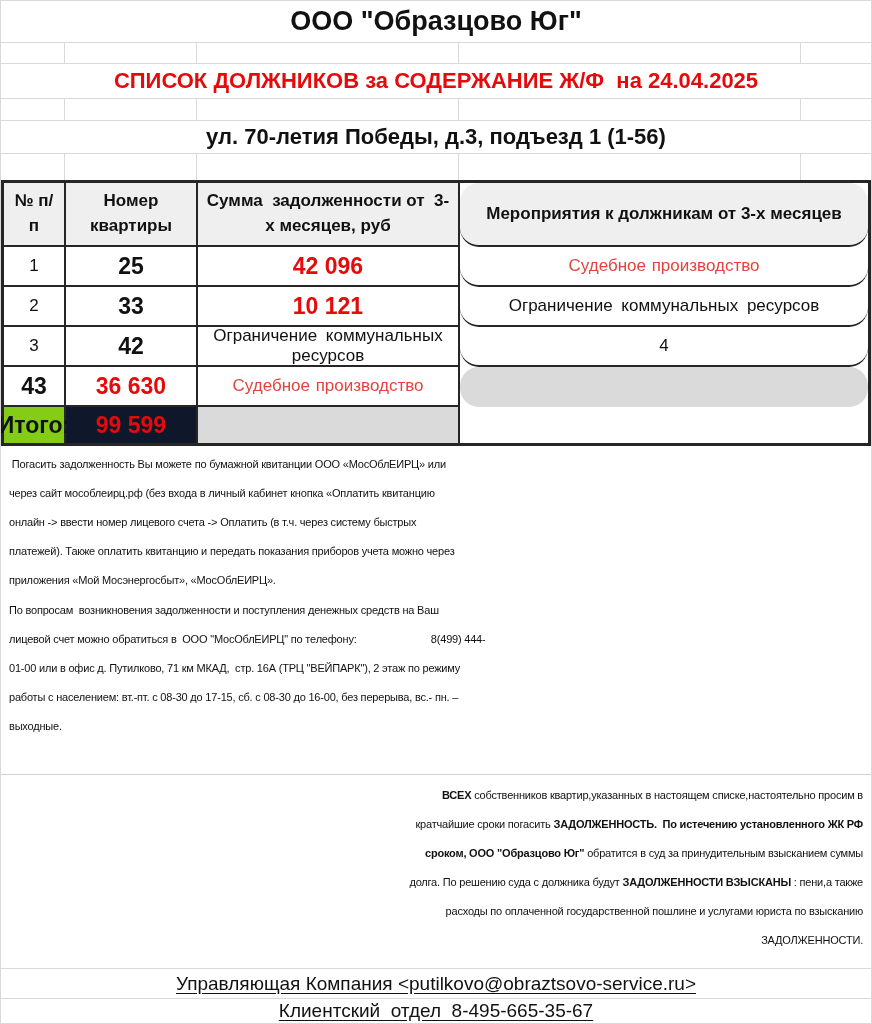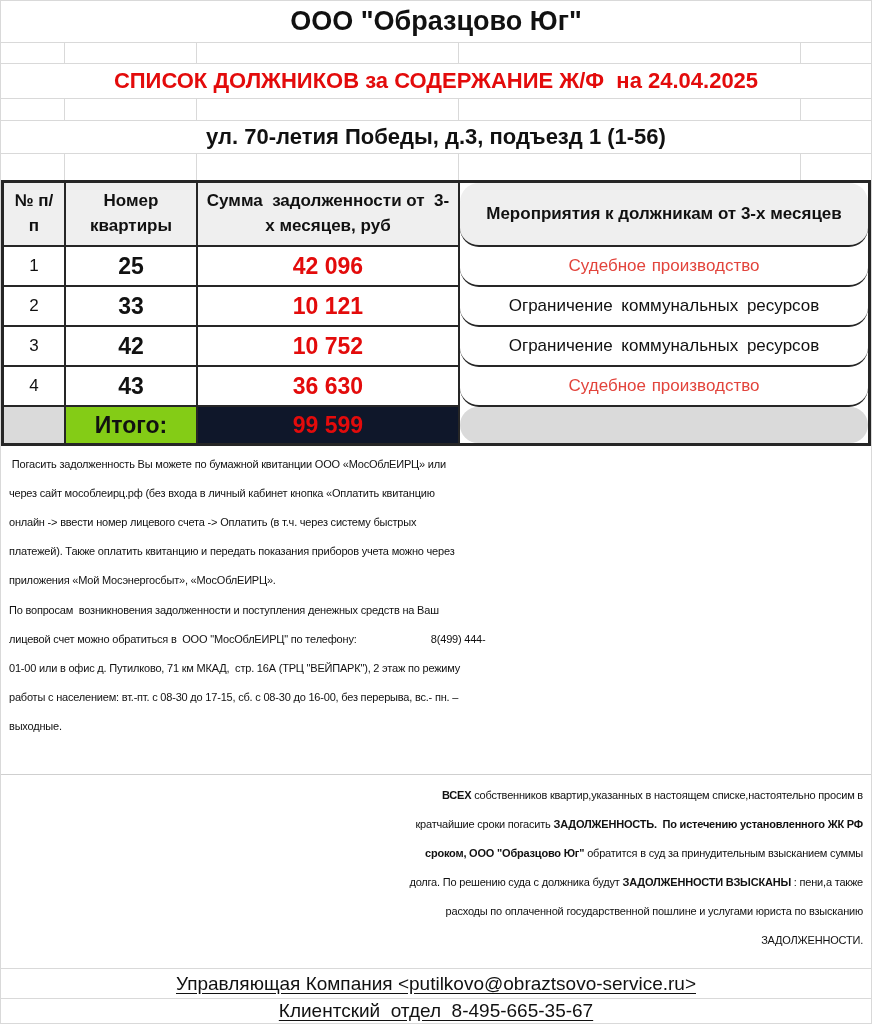--- a/index.html
+++ b/index.html
@@ -99,21 +99,20 @@
   <div class="cell c-num">1</div>
       <div class="cell c-apt">25</div>
       <div class="cell c-amt">42 096</div>
       <div class="cell c-act red">Судебное производство</div>
       <div class="cell c-num">2</div>
       <div class="cell c-apt">33</div>
       <div class="cell c-amt">10 121</div>
       <div class="cell c-act">Ограничение коммунальных ресурсов</div>
       <div class="cell c-num">3</div>
       <div class="cell c-apt">42</div>
-      <div class="cell c-amt">10 752</div>
       <div class="cell c-act">Ограничение коммунальных ресурсов</div>
       <div class="cell c-num">4</div>
       <div class="cell c-apt">43</div>
       <div class="cell c-amt">36 630</div>
       <div class="cell c-act red">Судебное производство</div>
       <div class="cell c-num trow-total" style="background: rgb(218, 218, 218); border-bottom: none;"></div>
       <div class="cell c-apt trow-total" style="background: #84cc16; border-bottom: none;">Итого:</div>
       <div class="cell c-amt trow-total" style="background: #0f172a; border-bottom: none;">99 599</div>
       <div class="cell c-act trow-total" style="background: rgb(218, 218, 218); border-bottom: none;"></div>
     </div>

